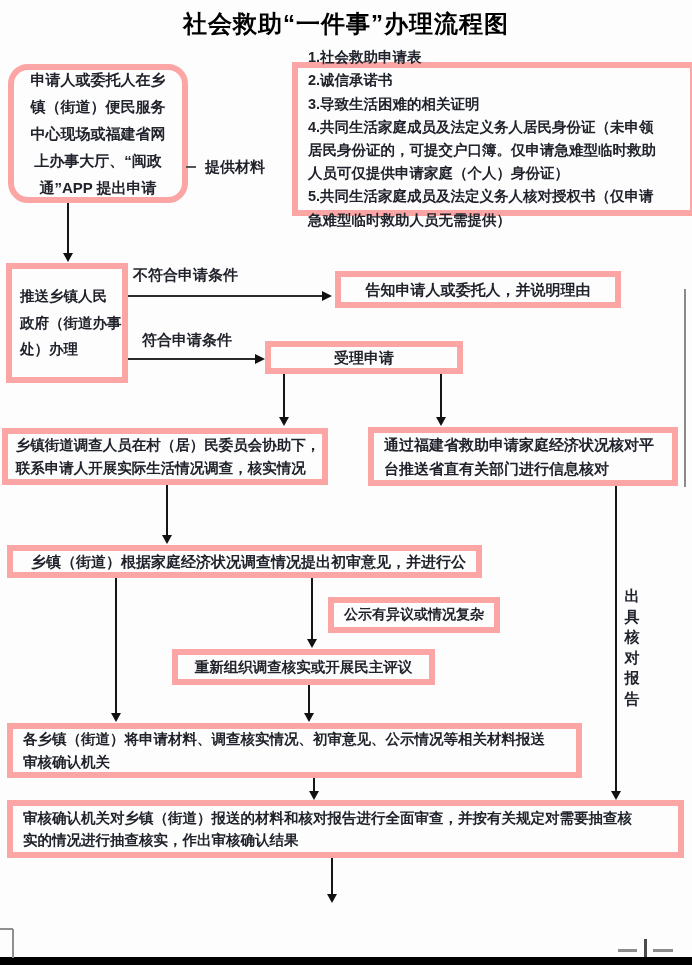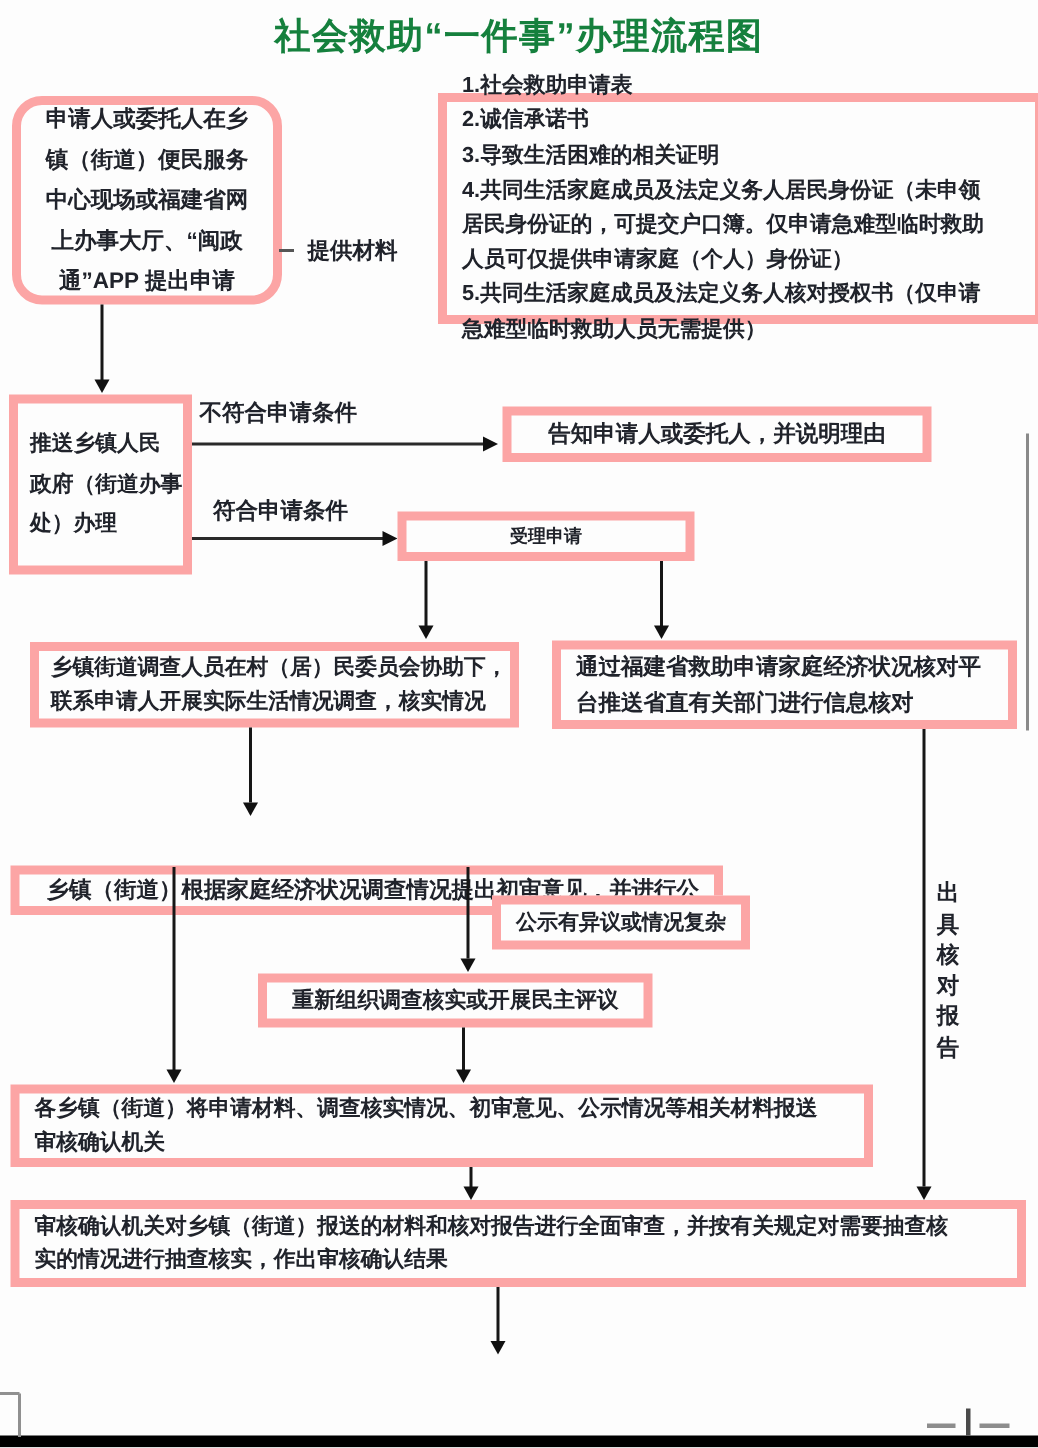--- a/index.html
+++ b/index.html
@@ -3,21 +3,21 @@
 <meta charset="utf-8">
 <style>
   html,body{margin:0;padding:0;background:#ffffff;}
   #page{
     position:relative;width:692px;height:965px;background:#fdfdfd;overflow:hidden;
     font-family:"Liberation Sans","DejaVu Sans",sans-serif;
     color:#20232b;
   }
   .title{
     position:absolute;left:0;top:8px;width:692px;text-align:center;
-    font-size:24px;font-weight:bold;letter-spacing:1px;color:#15803d;
+    font-size:24px;font-weight:bold;letter-spacing:1px;color:#000000;
   }
   .box{
     position:absolute;border:6px solid #fca5a5;background:#fdfdfd;
     display:flex;align-items:center;justify-content:center;
     font-weight:bold;box-sizing:border-box;
   }
   .box .txt{white-space:pre-line;line-height:1.55;}
   .rbox{border-radius:20px;}
   .lbl{
     position:absolute;font-weight:bold;white-space:pre-line;color:#20232b;
@@ -74,42 +74,42 @@
 
   <div class="box" style="left:335px;top:271px;width:286px;height:37px;">
     <div class="txt" style="font-size:15px;">告知申请人或委托人，并说明理由</div>
   </div>
 
   <div class="lbl" style="left:142px;top:331px;font-size:15px;">符合申请条件</div>
   <div class="hline" style="left:128px;top:358px;width:128px;"></div>
   <div class="ah-r" style="left:255px;top:354px;"></div>
 
   <div class="box" style="left:265px;top:341px;width:198px;height:33px;">
-    <div class="txt" style="font-size:12px;">受理申请</div>
+    <div class="txt" style="font-size:15px;">受理申请</div>
   </div>
 
   <div class="vline" style="left:283px;top:374px;height:44px;"></div>
   <div class="ah-d" style="left:279px;top:417px;"></div>
   <div class="vline" style="left:440px;top:374px;height:44px;"></div>
   <div class="ah-d" style="left:436px;top:417px;"></div>
 
-  <div class="box" style="left:20px;top:428px;width:326px;height:57px;">
+  <div class="box" style="left:2px;top:428px;width:326px;height:57px;">
     <div class="txt" style="font-size:14.5px;text-align:left;padding-left:6px;">乡镇街道调查人员在村（居）民委员会协助下，
 联系申请人开展实际生活情况调查，核实情况</div>
   </div>
 
   <div class="box" style="left:368px;top:427px;width:310px;height:59px;justify-content:flex-start;">
     <div class="txt" style="font-size:15px;text-align:left;padding-left:10px;">通过福建省救助申请家庭经济状况核对平
 台推送省直有关部门进行信息核对</div>
   </div>
 
   <div class="vline" style="left:166px;top:485px;height:50px;"></div>
   <div class="ah-d" style="left:162px;top:535px;"></div>
 
-  <div class="box" style="left:7px;top:545px;width:475px;height:33px;justify-content:flex-start;margin-top:32px;">
+  <div class="box" style="left:7px;top:545px;width:475px;height:33px;justify-content:flex-start;">
     <div class="txt" style="font-size:15px;padding-left:18px;text-align:left;">乡镇（街道）根据家庭经济状况调查情况提出初审意见，并进行公</div>
   </div>
 
   <div class="vline" style="left:615px;top:486px;height:305px;"></div>
   <div class="ah-d" style="left:611px;top:791px;"></div>
   <div class="lbl" style="left:622px;top:586px;width:20px;font-size:15px;line-height:20.5px;text-align:center;">出
 具
 核
 对
 报

